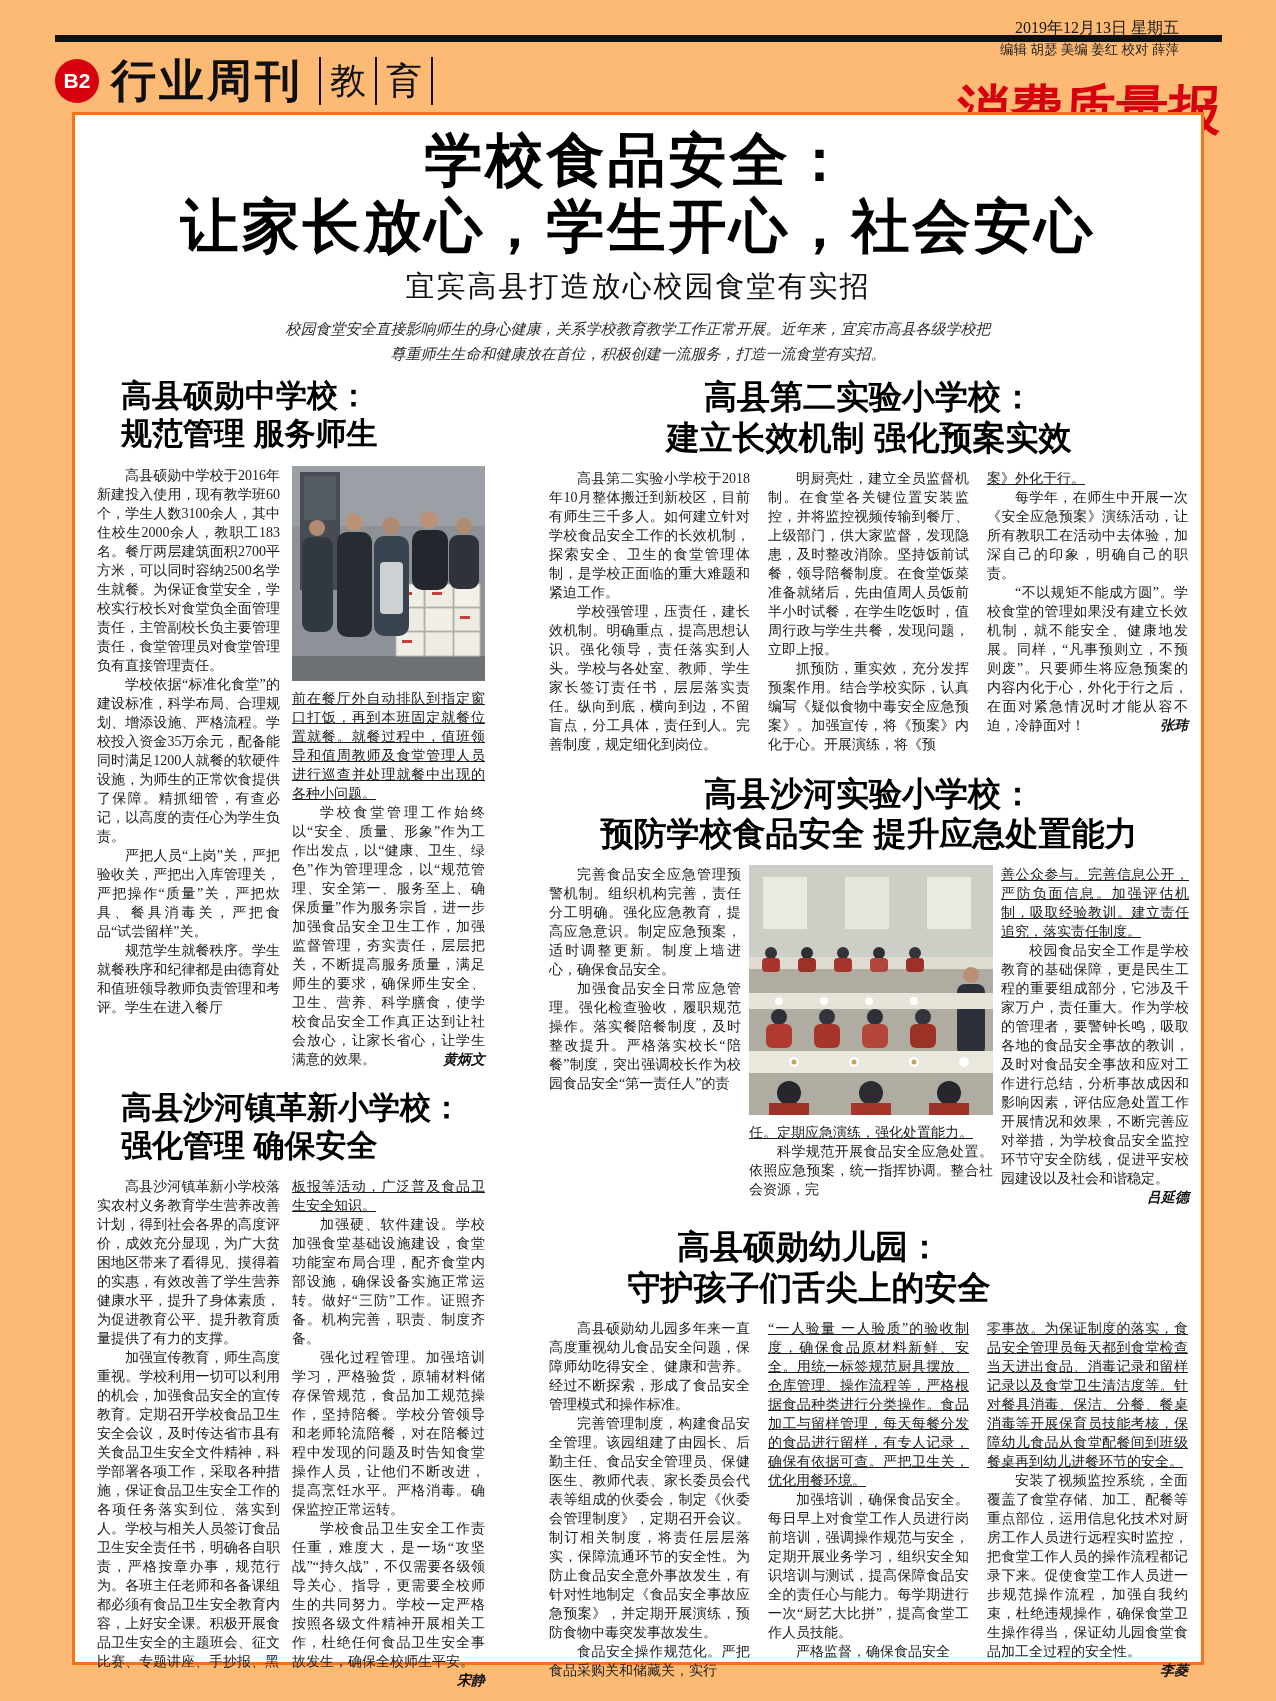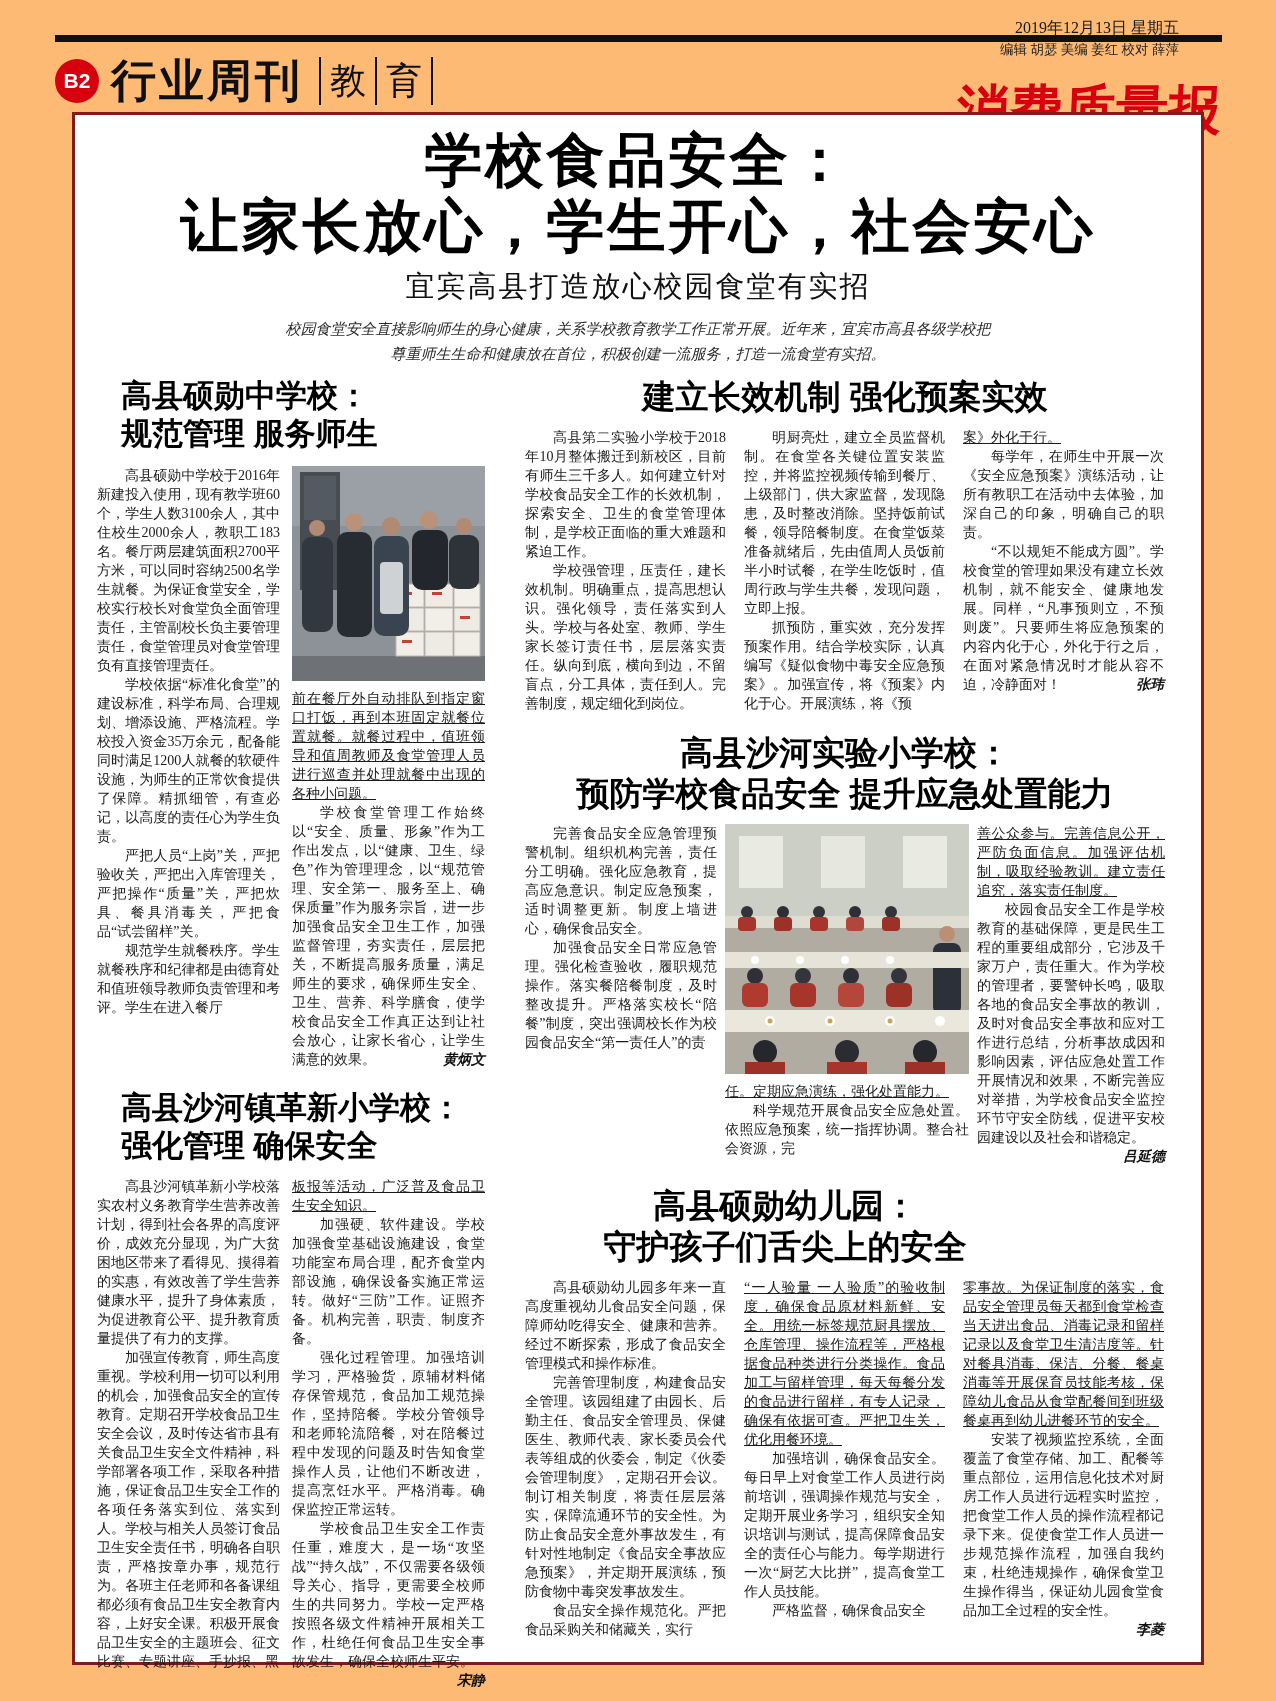--- a/index.html
+++ b/index.html
@@ -17,30 +17,30 @@
       font-family:"Liberation Serif","DejaVu Serif",serif;}
   .subsection{display:flex;align-items:center;height:48px;border-right:2px solid #101010;margin-left:4px;}
   .subchar{border-left:2px solid #101010;padding:0 9px;font-size:36px;color:#101010;line-height:48px;}
   .hright{display:flex;align-items:center;gap:16px;flex-direction:column;}
   .meta{text-align:right;line-height:1.5;}
   .date{font-size:16px;color:#181818;}
   .credits{font-size:13.5px;color:#222;}
   .masthead{font-size:52px;font-weight:900;color:#d6000f;letter-spacing:1px;
       font-family:"Liberation Serif","DejaVu Serif",serif;transform:skewX(-3deg) scaleY(1.05);}
   
-  .frame{position:absolute;left:72px;top:112px;width:1126px;height:1547px;border:3px solid #7f1d1d;background:#fff;}
+  .frame{position:absolute;left:72px;top:112px;width:1126px;height:1547px;border:3px solid #f97316;background:#fff;}
   
   .lead{padding-top:12px;text-align:center;}
   .h1{font-family:"Liberation Sans","DejaVu Sans",sans-serif;font-weight:900;font-size:58px;
       line-height:1.14;color:#000;letter-spacing:3px;}
   .deck{margin-top:8px;font-size:29px;color:#111;font-family:"Liberation Sans","DejaVu Sans",sans-serif;
       font-weight:500;letter-spacing:2px;}
   .intro{margin-top:10px;font-size:15px;font-style:italic;color:#2b2b2b;line-height:1.65;}
   
-  .cols-wrap{display:flex;gap:40px;padding:10px 22px 0 22px;}
+  .cols-wrap{display:flex;gap:64px;padding:10px 22px 0 22px;}
   .left-sec{width:388px;flex:none;}
   .right-sec{width:640px;flex:none;}
   .art + .art{margin-top:20px;}
   .atitle{font-family:"Liberation Sans","DejaVu Sans",sans-serif;font-weight:900;color:#000;line-height:1.24;}
   .atitle.left{font-size:31px;text-align:left;padding-left:24px;margin-bottom:12px;}
   .atitle.center{font-size:33px;text-align:center;margin-bottom:10px;}
   .a5 .atitle{padding-right:120px;}
   .acols{display:flex;}
   .a1 .acols,.a4 .acols{gap:12px;}
   .a1 .c1,.a4 .c1{width:183px;flex:none;}
@@ -180,20 +180,21 @@
             </div>
           </div>
         </div>
 
       </div>
 
       <div class="right-sec">
 
         <div class="art a2">
           <div class="atitle center">
+            <div>高县第二实验小学校：</div>
             <div>建立长效机制 强化预案实效</div>
           </div>
           <div class="acols">
             <div class="c">
               <p>高县第二实验小学校于2018年10月整体搬迁到新校区，目前有师生三千多人。如何建立针对学校食品安全工作的长效机制，探索安全、卫生的食堂管理体制，是学校正面临的重大难题和紧迫工作。</p>
               <p>学校强管理，压责任，建长效机制。明确重点，提高思想认识。强化领导，责任落实到人头。学校与各处室、教师、学生家长签订责任书，层层落实责任。纵向到底，横向到边，不留盲点，分工具体，责任到人。完善制度，规定细化到岗位。</p>
             </div>
             <div class="c">
               <p>明厨亮灶，建立全员监督机制。在食堂各关键位置安装监控，并将监控视频传输到餐厅、上级部门，供大家监督，发现隐患，及时整改消除。坚持饭前试餐，领导陪餐制度。在食堂饭菜准备就绪后，先由值周人员饭前半小时试餐，在学生吃饭时，值周行政与学生共餐，发现问题，立即上报。</p>
               <p>抓预防，重实效，充分发挥预案作用。结合学校实际，认真编写《疑似食物中毒安全应急预案》。加强宣传，将《预案》内化于心。开展演练，将《预</p>

